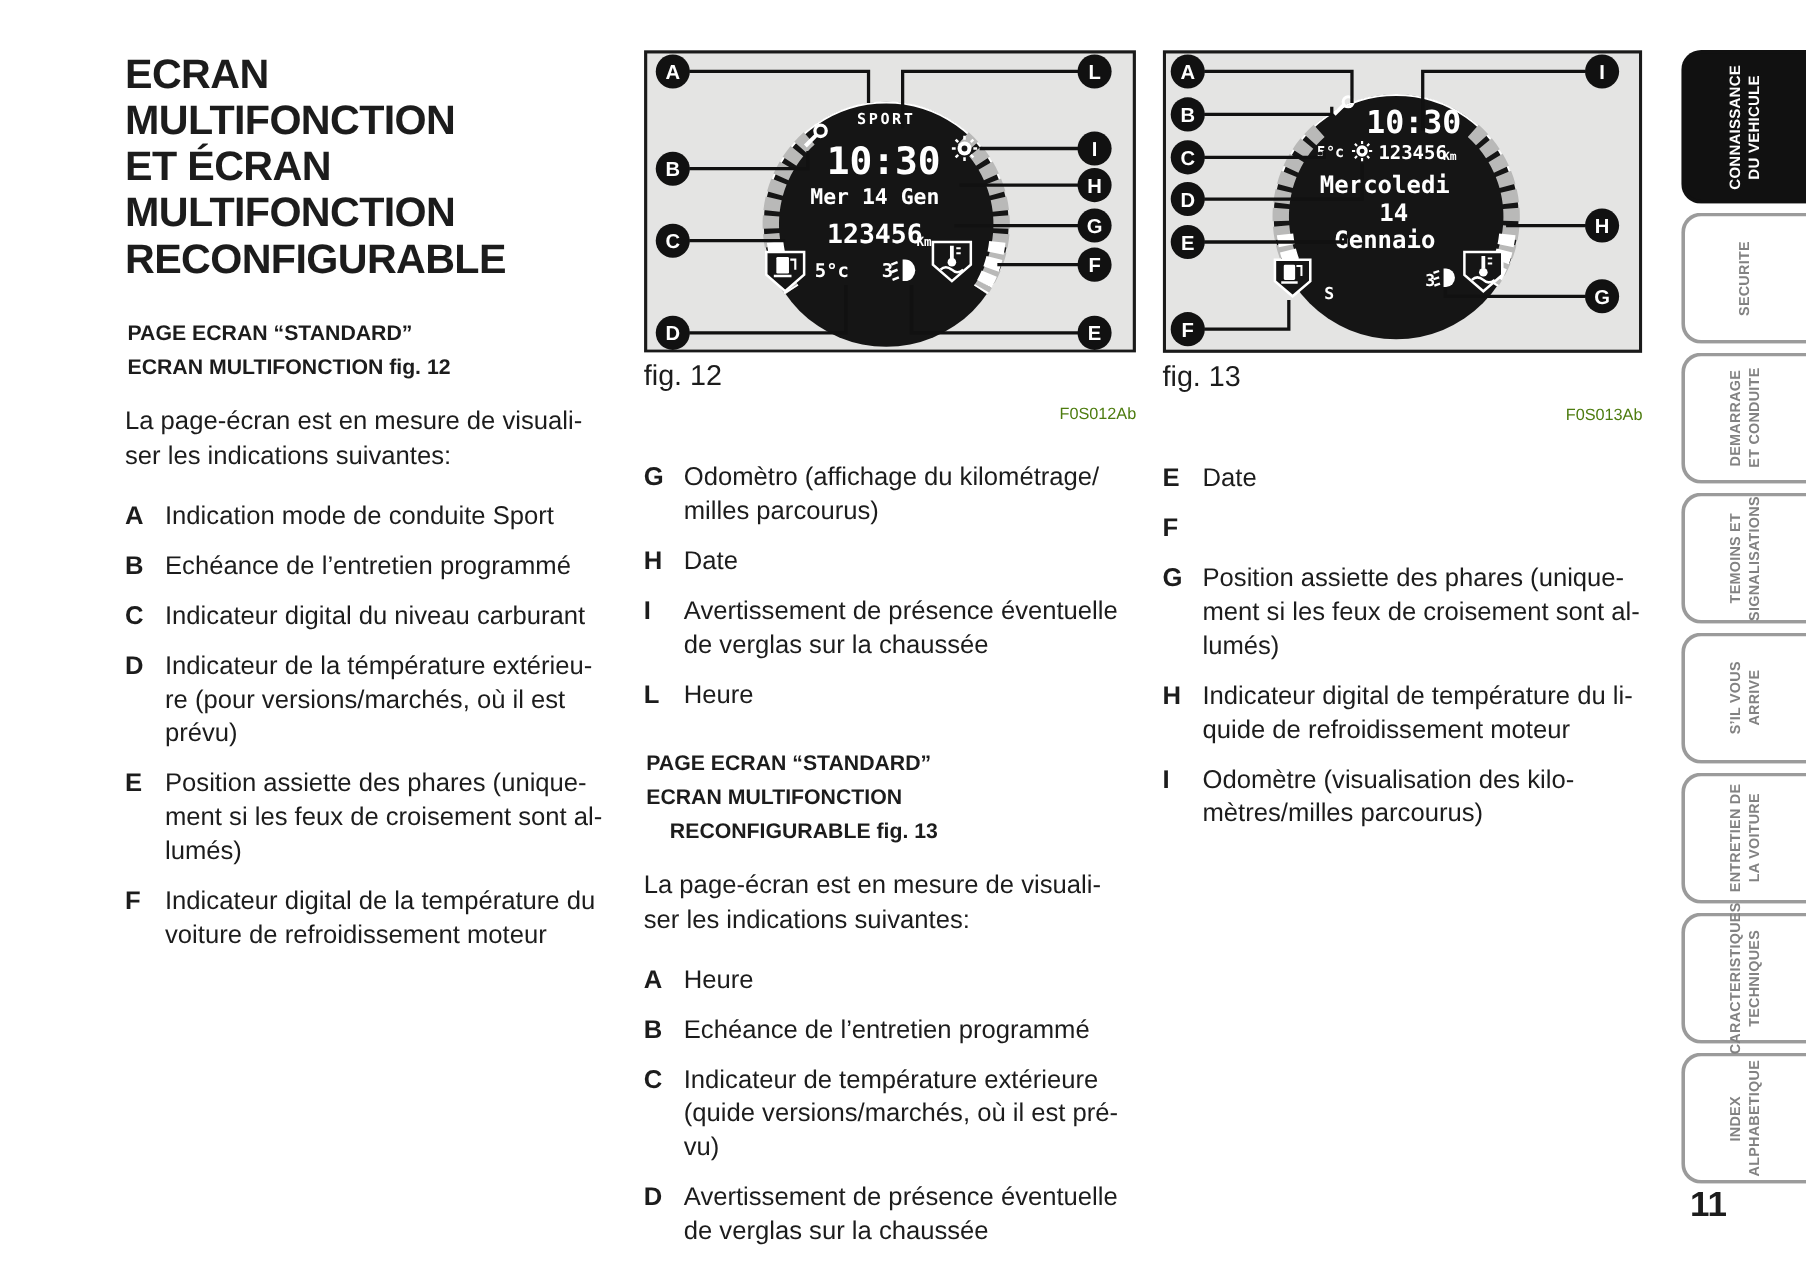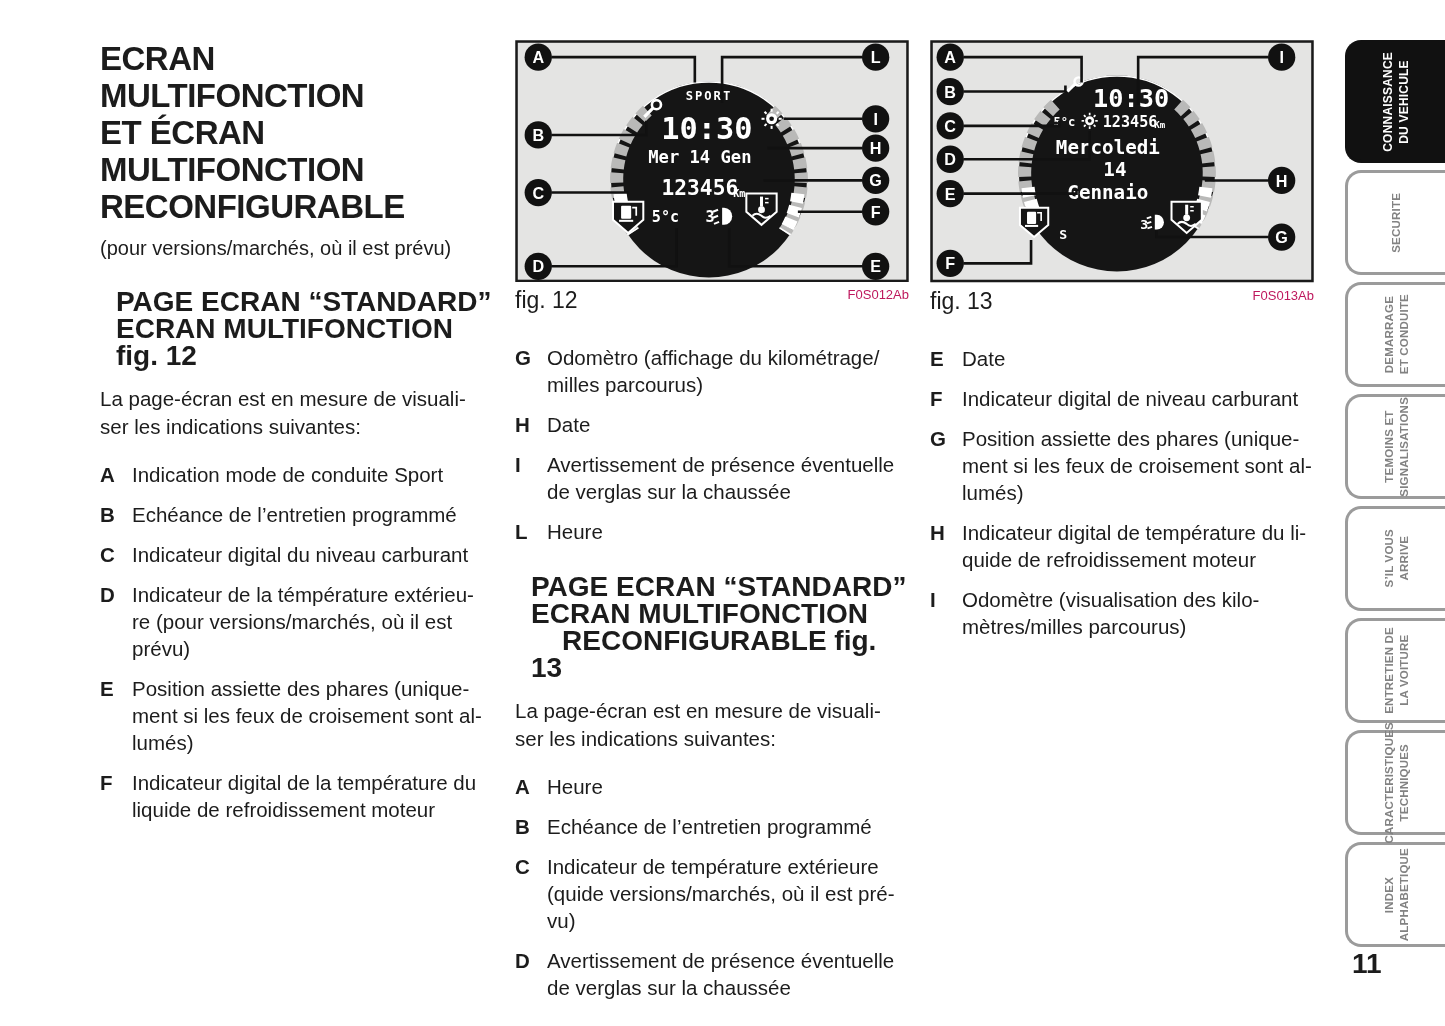--- a/index.html
+++ b/index.html
@@ -6,30 +6,30 @@
   #page{position:relative;width:1445px;height:1026px;background:#fff;overflow:hidden;
         font-family:"Liberation Sans",sans-serif;color:#1c1c1c;}
   .col{position:absolute;top:40px;}
   #col-left{left:100px;width:392px;}
   #col-mid{left:515px;width:394px;}
   #col-right{left:930px;width:384px;}
   h1.title{font-size:33px;line-height:37px;font-weight:bold;margin:0 0 12px 0;
            white-space:pre-line;letter-spacing:-0.5px;}
   .subtitle{font-size:20px;margin:0 0 24px 0;}
   .para{font-size:20.5px;line-height:28px;white-space:pre-line;margin:0 0 24px 0;}
-  .sec-head{font-size:28px;line-height:27px;font-weight:bold;white-space:pre-line;
-            margin:28px 0 16px 16px;}
+  .sec-head{font-size:17px;line-height:27px;font-weight:bold;white-space:pre-line;
+            margin:28px 0 16px 2px;}
   .items{margin-top:20px;}
   .item{display:flex;gap:11px;margin-bottom:13px;font-size:20.5px;line-height:27px;}
   .item .key{font-weight:bold;min-width:21px;flex:0 0 auto;}
   .item .txt{white-space:pre-line;}
   .figbox{width:100%;display:block;}
   .figcap{display:flex;justify-content:space-between;align-items:flex-start;margin-top:5px;}
   .figcap .cap{font-size:23px;}
-  .figcap .code{font-size:13px;color:#be185d;}
+  .figcap .code{font-size:13px;color:#4d7c0f;margin-top:36px;}
   
   #sidebar{position:absolute;top:40px;right:0;width:100px;display:flex;
            flex-direction:column;gap:7px;}
   .tab{height:105px;border:3px solid #9b9b9b;border-right:none;
        border-radius:16px 0 0 16px;background:#fff;display:flex;align-items:center;
        justify-content:center;box-sizing:border-box;}
   .tab.active{height:123px;background:#111;border-color:#111;}
   .tab .tlabel{writing-mode:vertical-rl;transform:rotate(180deg);white-space:pre-line;
        font-size:11.5px;font-weight:bold;color:#828282;text-align:center;
        line-height:1.3;letter-spacing:0.2px;}
@@ -43,21 +43,20 @@
 <body>
 
 <div id="page">
 
   <div class="col" id="col-left">
     <h1 class="title">ECRAN
 MULTIFONCTION
 ET ÉCRAN
 MULTIFONCTION
 RECONFIGURABLE</h1>
-    <p class="subtitle">(pour versions/marchés, où il est prévu)</p>
     <h2 class="sec-head">PAGE ECRAN “STANDARD”
 ECRAN MULTIFONCTION fig. 12</h2>
     <p class="para" style="margin-bottom:6px;">La page-écran est en mesure de visuali-
 ser les indications suivantes:</p>
     <div class="items">
       <div class="item">
           <span class="key">A</span>
           <span class="txt">Indication mode de conduite Sport</span>
         </div>
       <div class="item">
@@ -76,21 +75,21 @@
         </div>
       <div class="item">
           <span class="key">E</span>
           <span class="txt">Position assiette des phares (unique-
 ment si les feux de croisement sont al-
 lumés)</span>
         </div>
       <div class="item">
           <span class="key">F</span>
           <span class="txt">Indicateur digital de la température du
-liquide de refroidissement moteur</span>
+voiture de refroidissement moteur</span>
         </div>
     </div>
   </div>
 
   <div class="col" id="col-mid">
     <svg class="figbox" viewBox="0 0 390 240">
       <rect x="1.5" y="1.5" width="387" height="237" fill="#e4e4e3" stroke="#1a1a1a" stroke-width="2.5"></rect>
 
       <g>
         <circle cx="192" cy="138" r="97" fill="#151515"></circle>
@@ -373,21 +372,20 @@
       <span class="code">F0S013Ab</span>
     </div>
 
     <div class="items" style="margin-top:30px;">
       <div class="item">
           <span class="key">E</span>
           <span class="txt">Date</span>
         </div>
       <div class="item">
           <span class="key">F</span>
-          <span class="txt">Indicateur digital de niveau carburant</span>
         </div>
       <div class="item">
           <span class="key">G</span>
           <span class="txt">Position assiette des phares (unique-
 ment si les feux de croisement sont al-
 lumés)</span>
         </div>
       <div class="item">
           <span class="key">H</span>
           <span class="txt">Indicateur digital de température du li-

